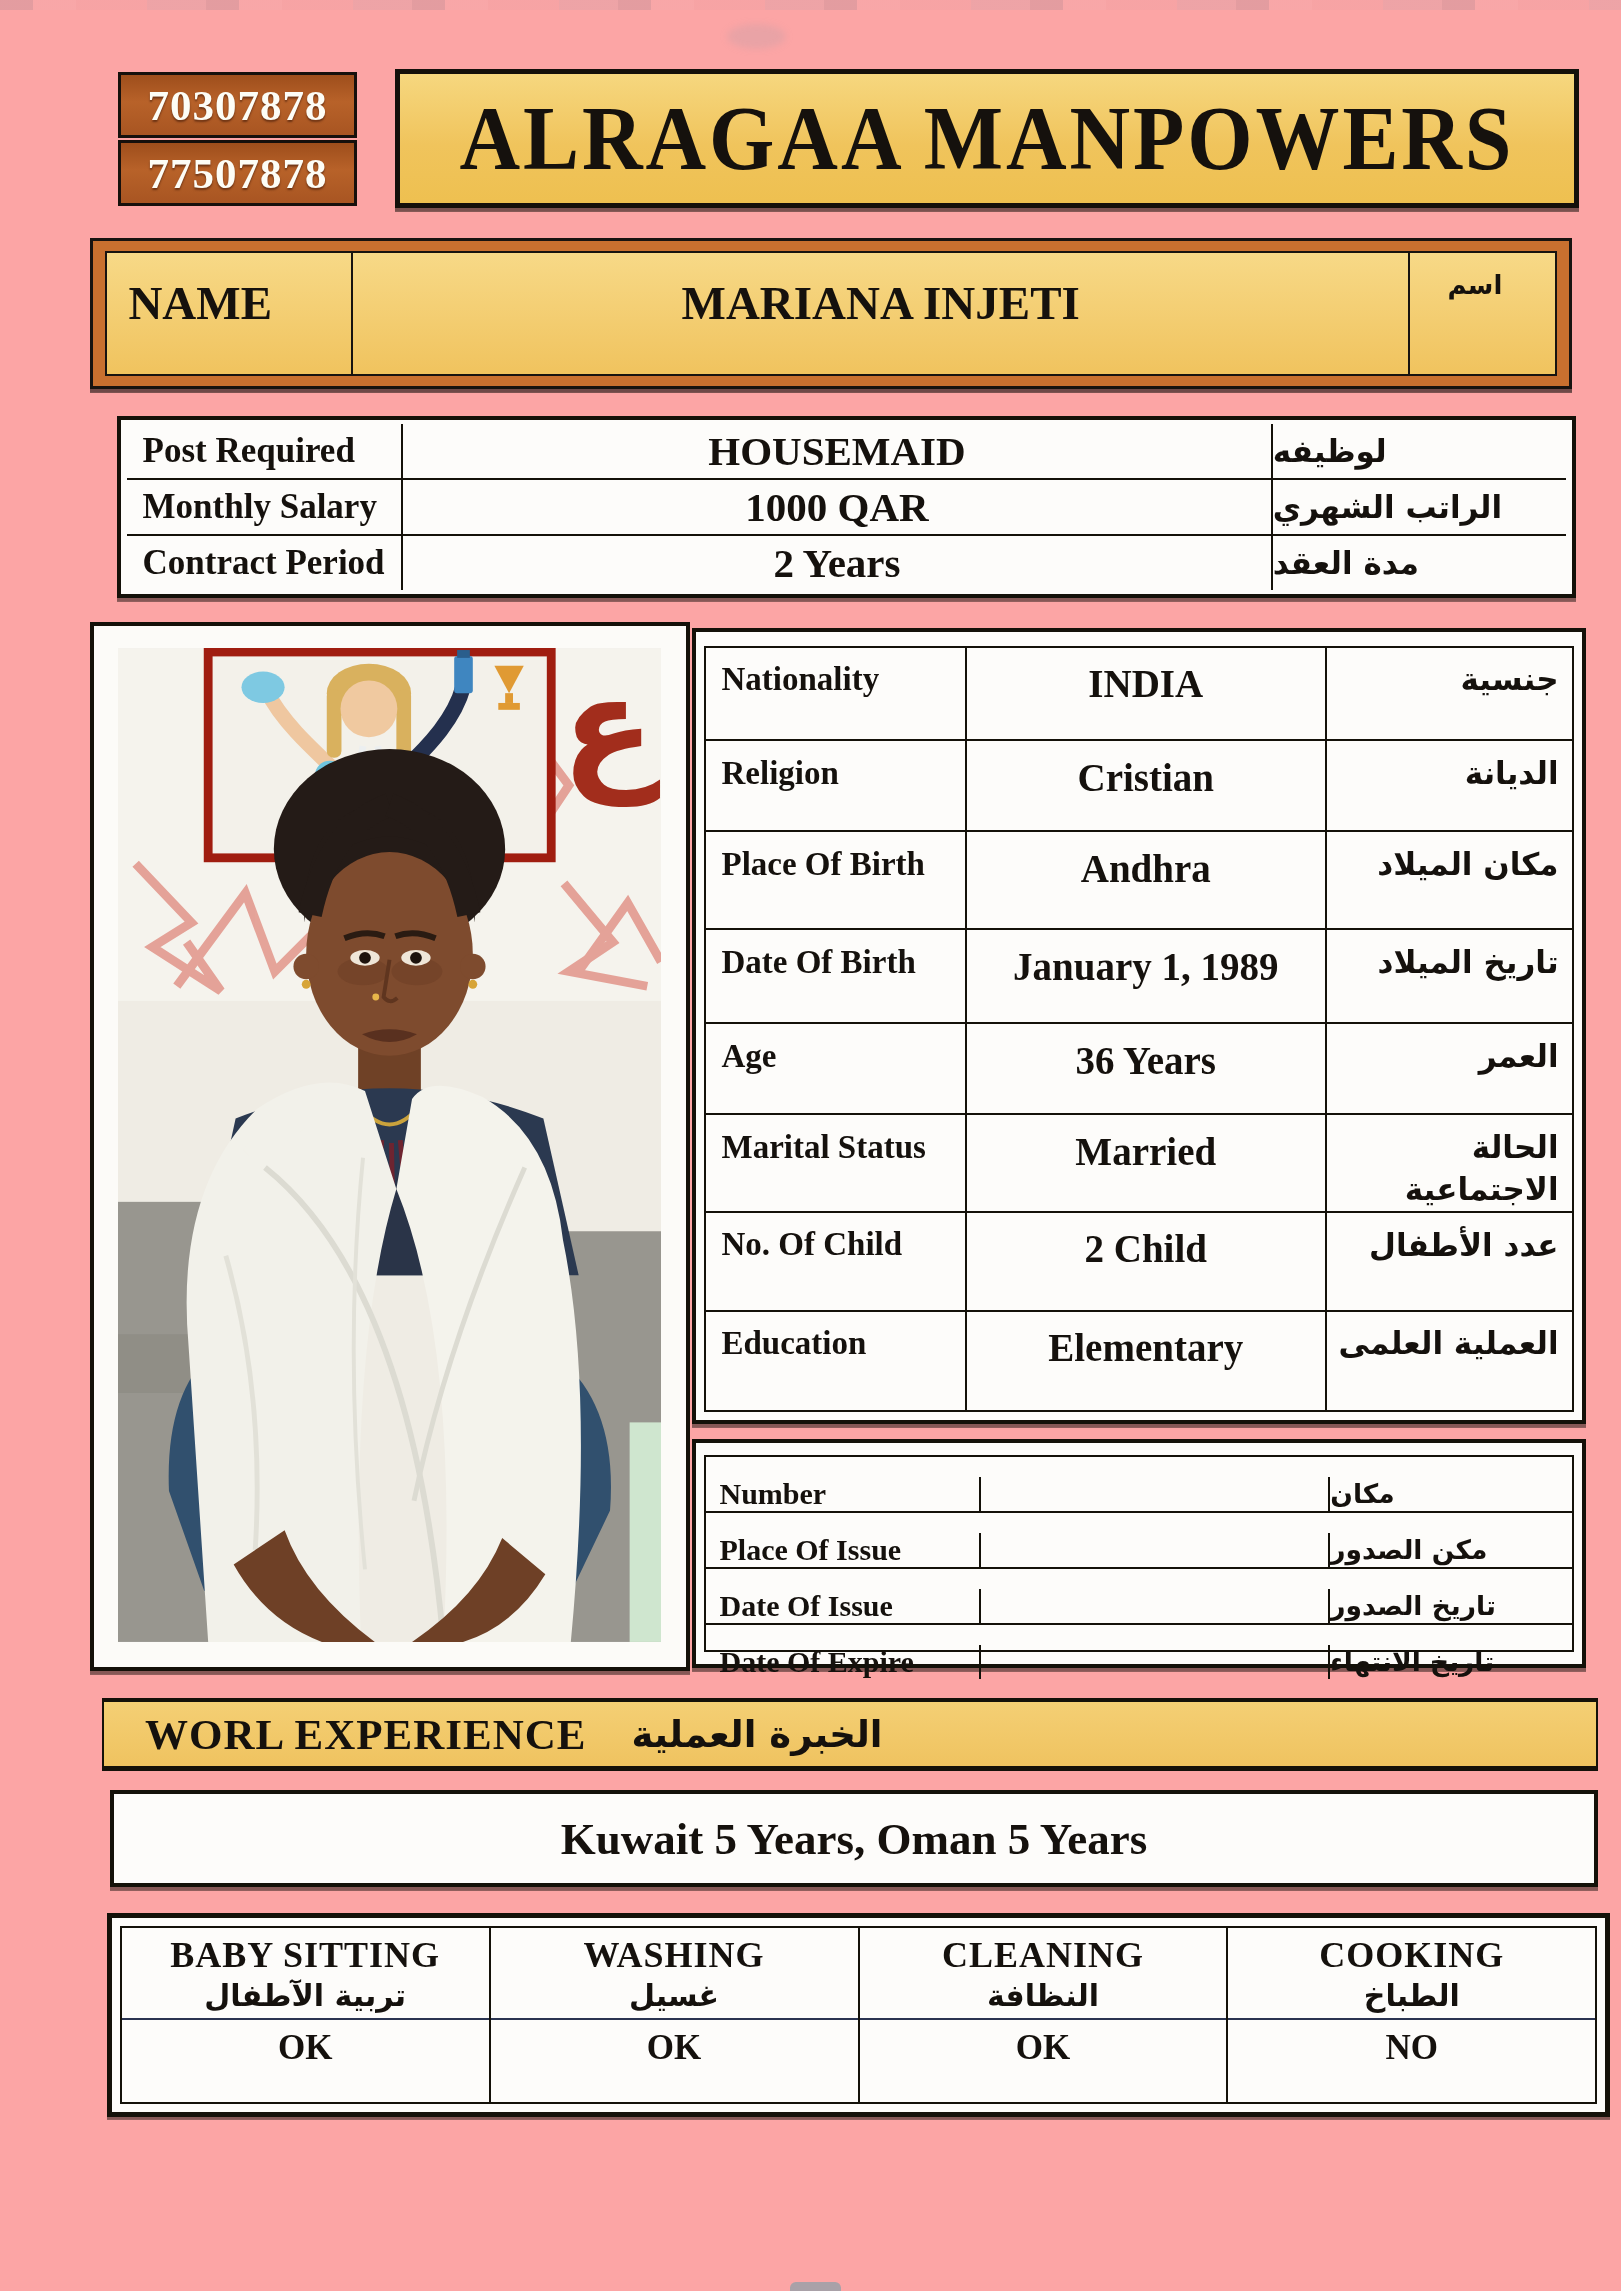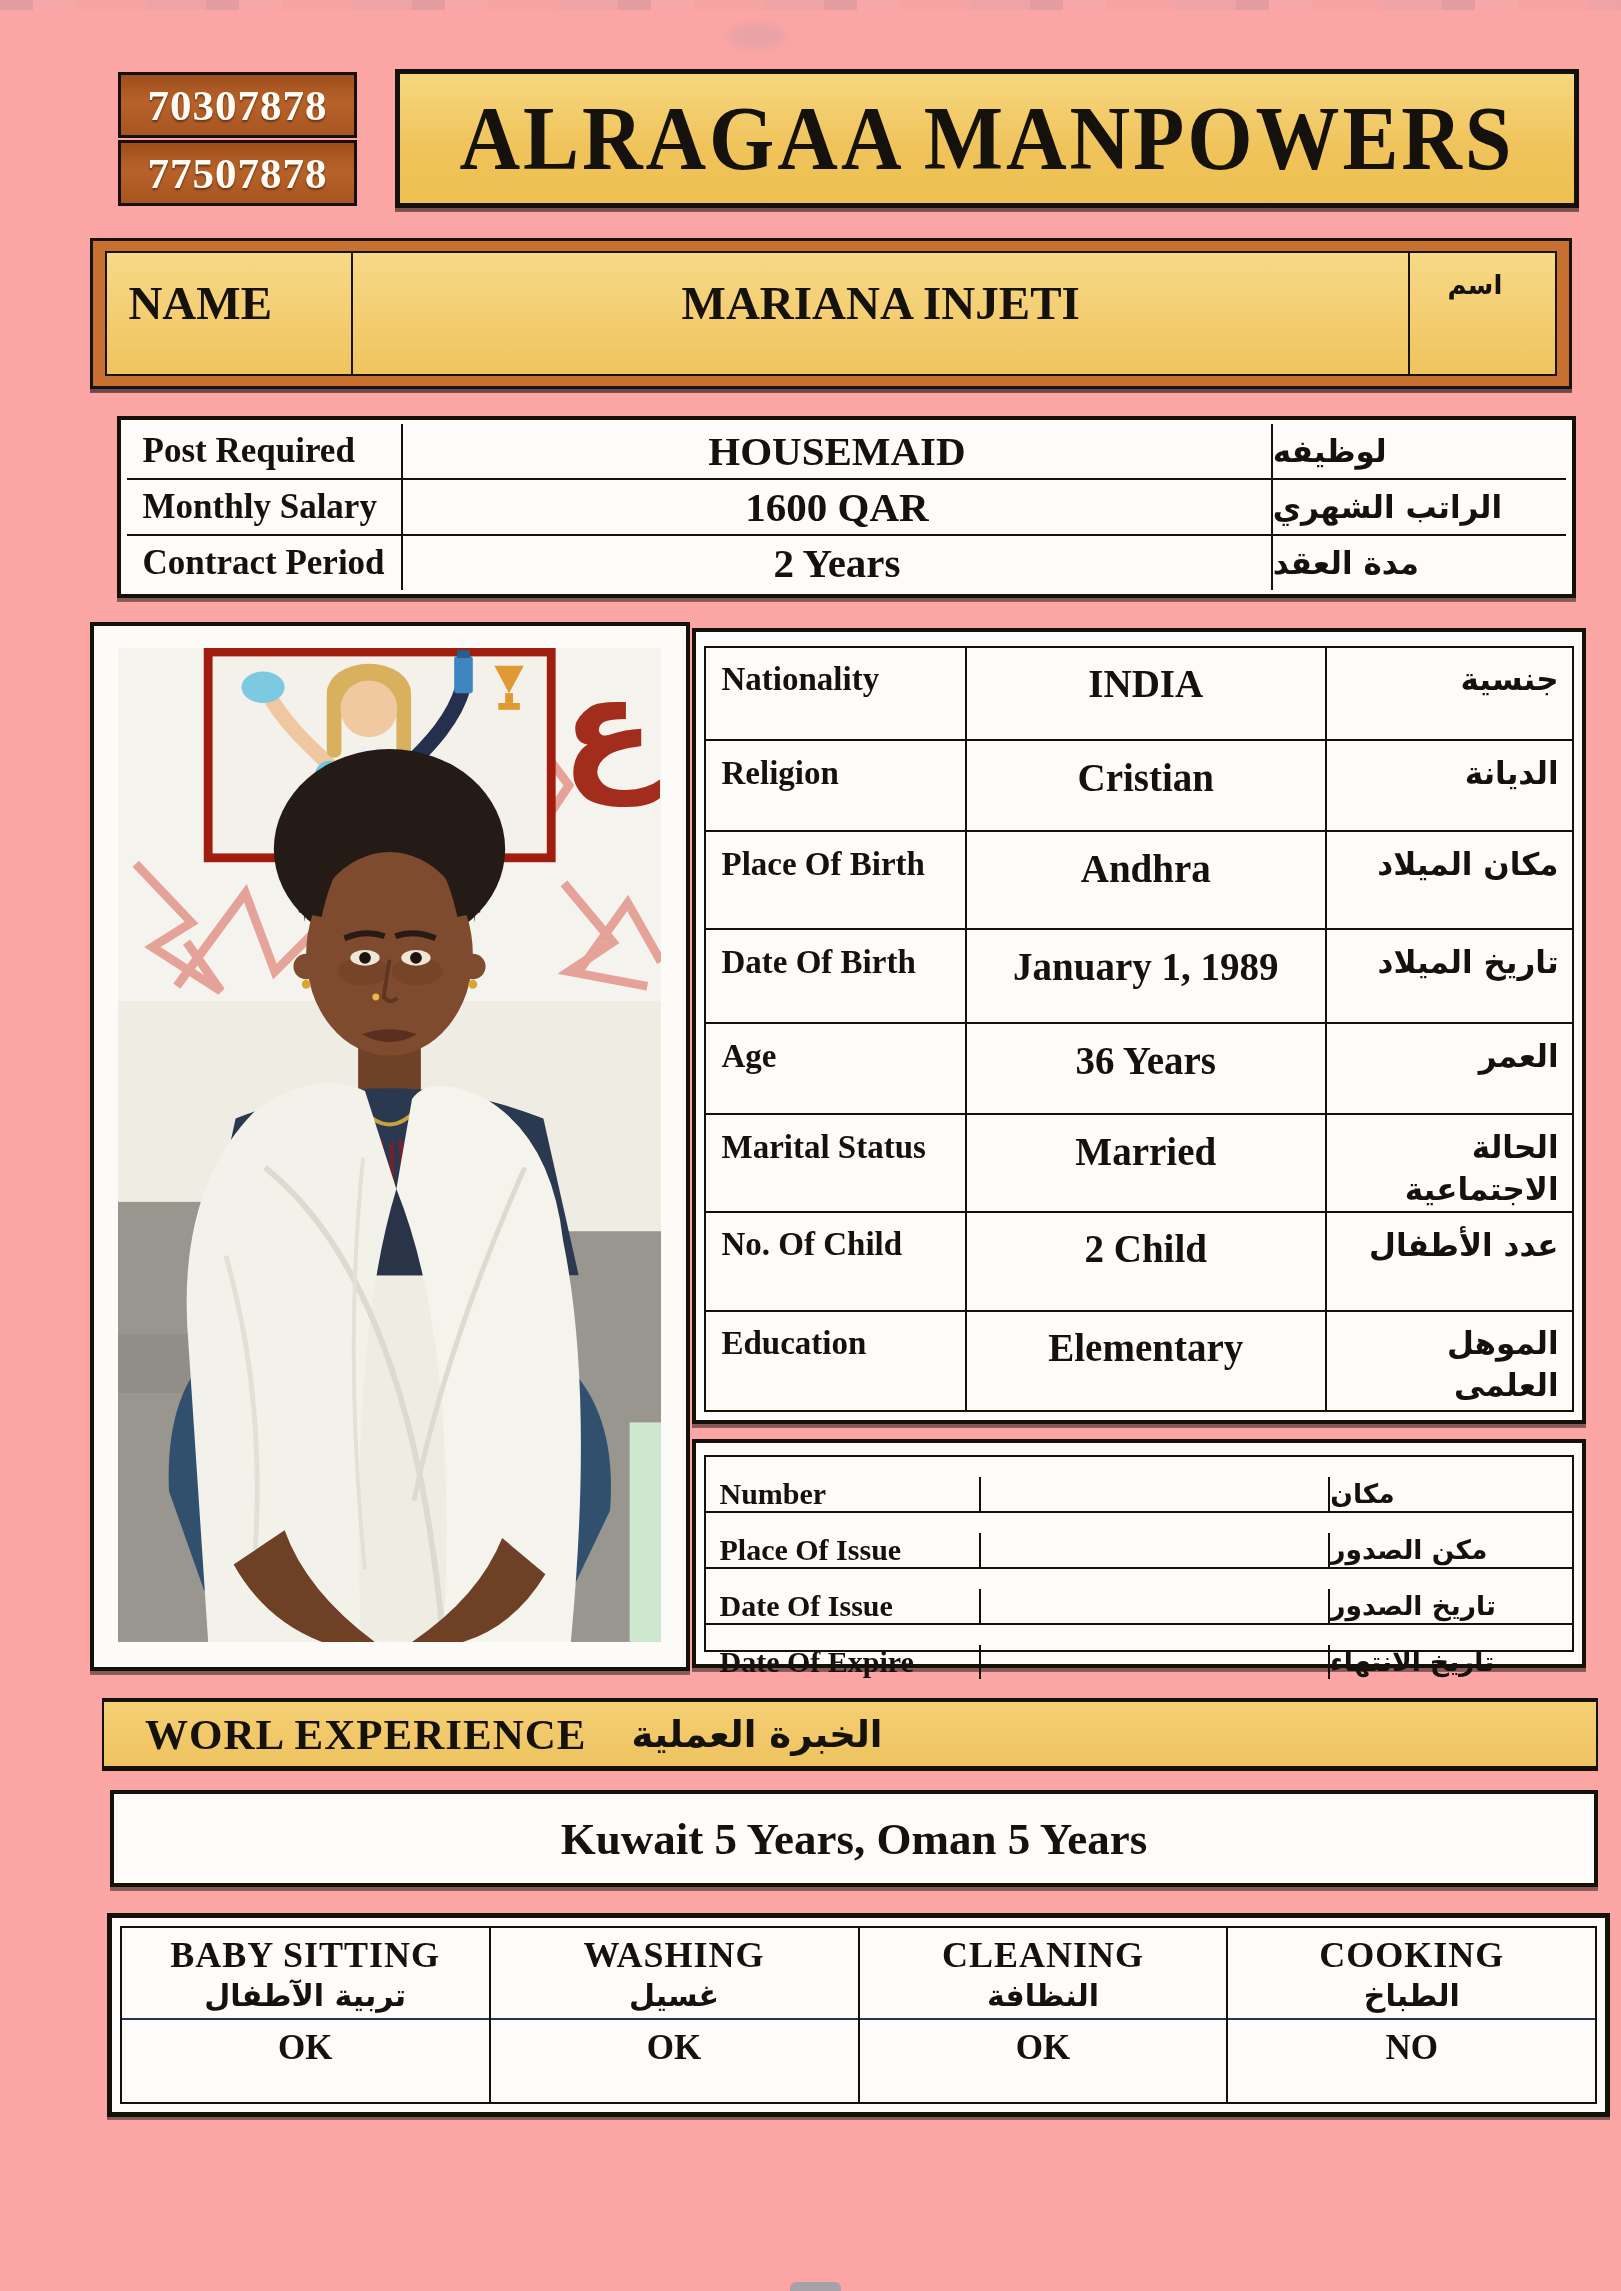--- a/index.html
+++ b/index.html
@@ -143,21 +143,21 @@
   </div>
 
   <div class="abs frame post-table">
     <div class="post-row">
       <div class="c1">Post Required</div>
       <div class="c2">HOUSEMAID</div>
       <div class="c3 ar">لوظيفه</div>
     </div>
     <div class="post-row">
       <div class="c1">Monthly Salary</div>
-      <div class="c2">1600 QAR</div>
+      <div class="c2">1000 QAR</div>
       <div class="c3 ar">الراتب الشهري</div>
     </div>
     <div class="post-row">
       <div class="c1">Contract Period</div>
       <div class="c2">2 Years</div>
       <div class="c3 ar">مدة العقد</div>
     </div>
   </div>
 
   <div class="abs photo-box">
@@ -302,21 +302,21 @@
         <div class="c3 ar">الحالة الاجتماعية</div>
       </div>
       <div class="irow" style="flex:103">
         <div class="c1">No. Of Child</div>
         <div class="c2">2 Child</div>
         <div class="c3 ar">عدد الأطفال</div>
       </div>
       <div class="irow" style="flex:105">
         <div class="c1">Education</div>
         <div class="c2">Elementary</div>
-        <div class="c3 ar">الموهل العلمى</div>
+        <div class="c3 ar">العملية العلمى</div>
       </div>
     </div>
   </div>
 
   <div class="abs frame pass-outer">
     <div class="pass-table">
       <div class="prow">
         <div class="c1">Number</div>
         <div class="c2"></div>
         <div class="c3 ar">مكان</div>

